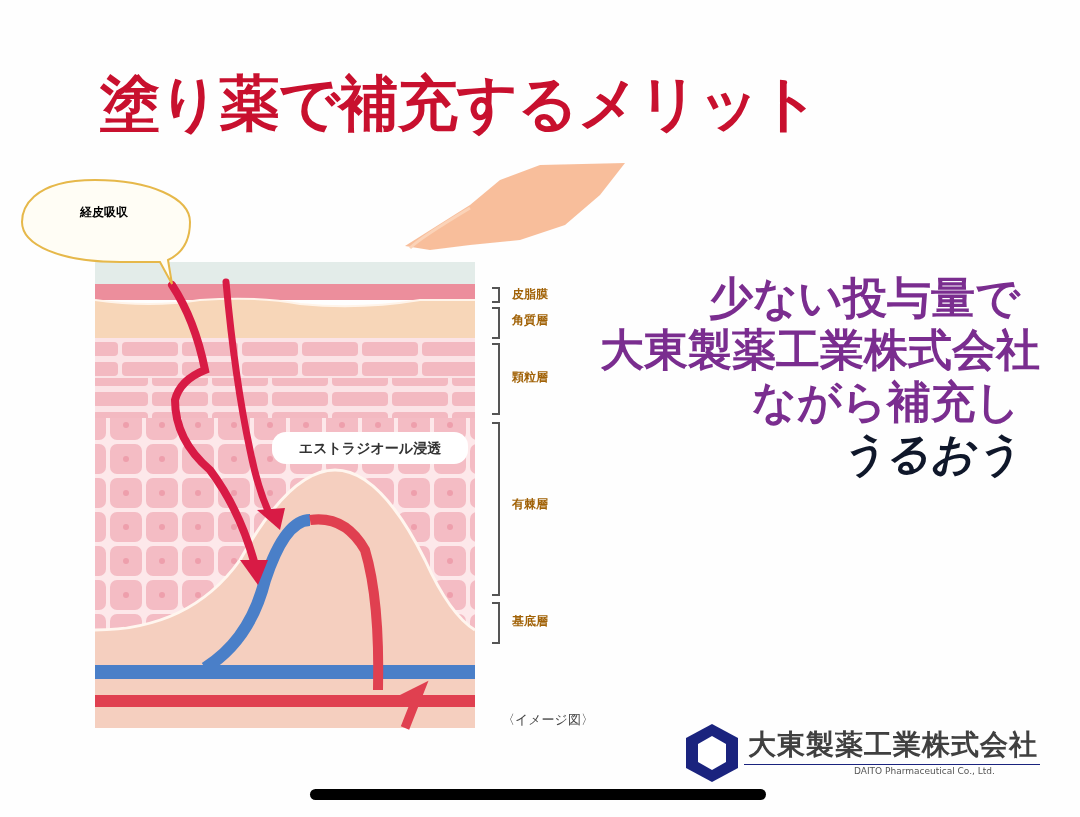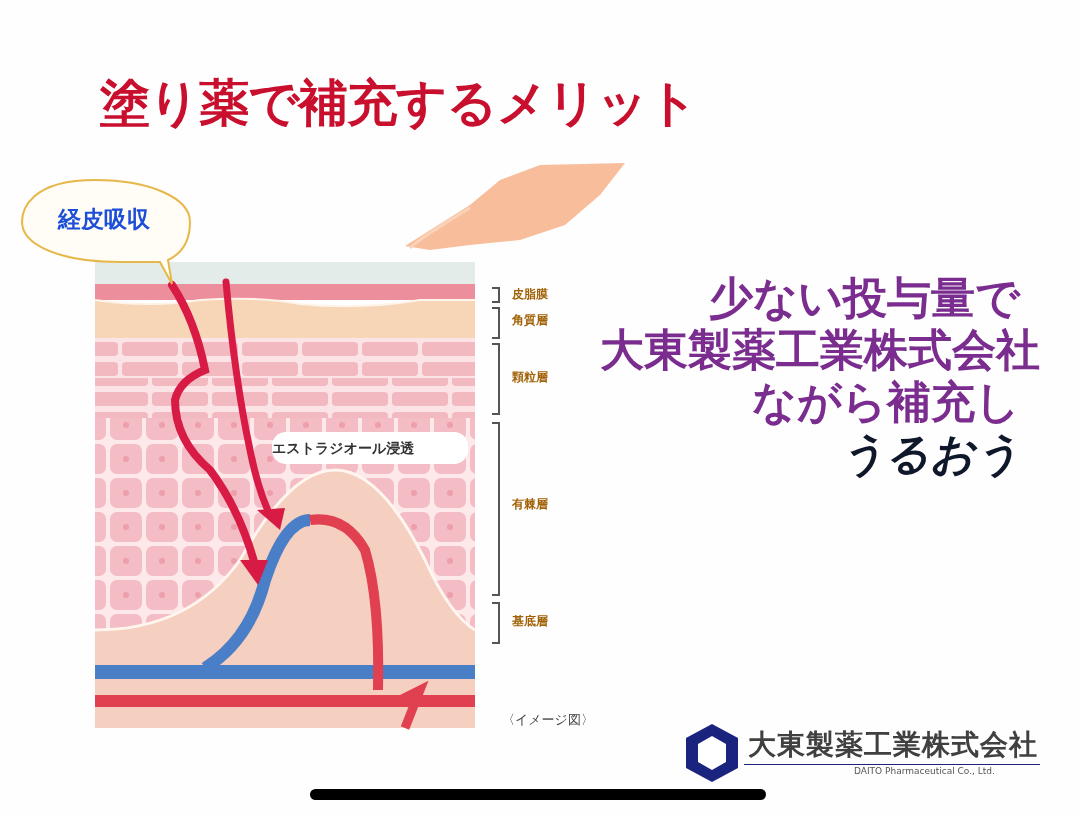--- a/index.html
+++ b/index.html
@@ -4,38 +4,38 @@
 <style>
   html, body { margin:0; padding:0; }
   body {
     width:1080px; height:817px; position:relative; overflow:hidden;
     background:#ffffff;
     font-family:"DejaVu Sans", "Liberation Sans", sans-serif;
   }
   .slide { position:absolute; left:0; top:0; width:1080px; height:817px; background:#fefefe; }
   .title {
     position:absolute; left:100px; top:58px; width:880px;
-    font-size:50px; font-weight:bold; color:#c8102e; letter-spacing:-1px;
+    font-size:60px; font-weight:bold; color:#c8102e; letter-spacing:-1px;
     white-space:nowrap; line-height:90px;
   }
   .speech-text {
     position:absolute; left:44px; top:204px; width:120px; text-align:center;
-    font-size:23px; font-weight:bold; color:#1d4ed8; white-space:nowrap;
+    font-size:12px; font-weight:bold; color:#000000; white-space:nowrap;
   }
   .diagram { position:absolute; left:0; top:0; width:1080px; height:817px; }
   .layer-label {
     position:absolute; font-size:12px; font-weight:bold; color:#a16207; white-space:nowrap;
   }
   .bracket {
     position:absolute; border:2px solid #555; border-left:none; width:6px;
   }
   .penetration-label {
     position:absolute; left:272px; top:432px; width:196px; height:32px;
     background:#ffffff; border-radius:14px;
-    font-size:14px; font-weight:bold; color:#333; text-align:left; line-height:32px;
+    font-size:14px; font-weight:bold; color:#333; text-align:center; line-height:32px;
     white-space:nowrap;
   }
   .caption {
     position:absolute; left:502px; top:711px; font-size:13px; color:#444; white-space:nowrap;
   }
   .benefit {
     position:absolute; left:600px; top:272px; width:420px; text-align:right;
     color:#7a2d8f; font-weight:bold; font-size:44px; line-height:52px;
   }
   .benefit div { white-space:nowrap; }

